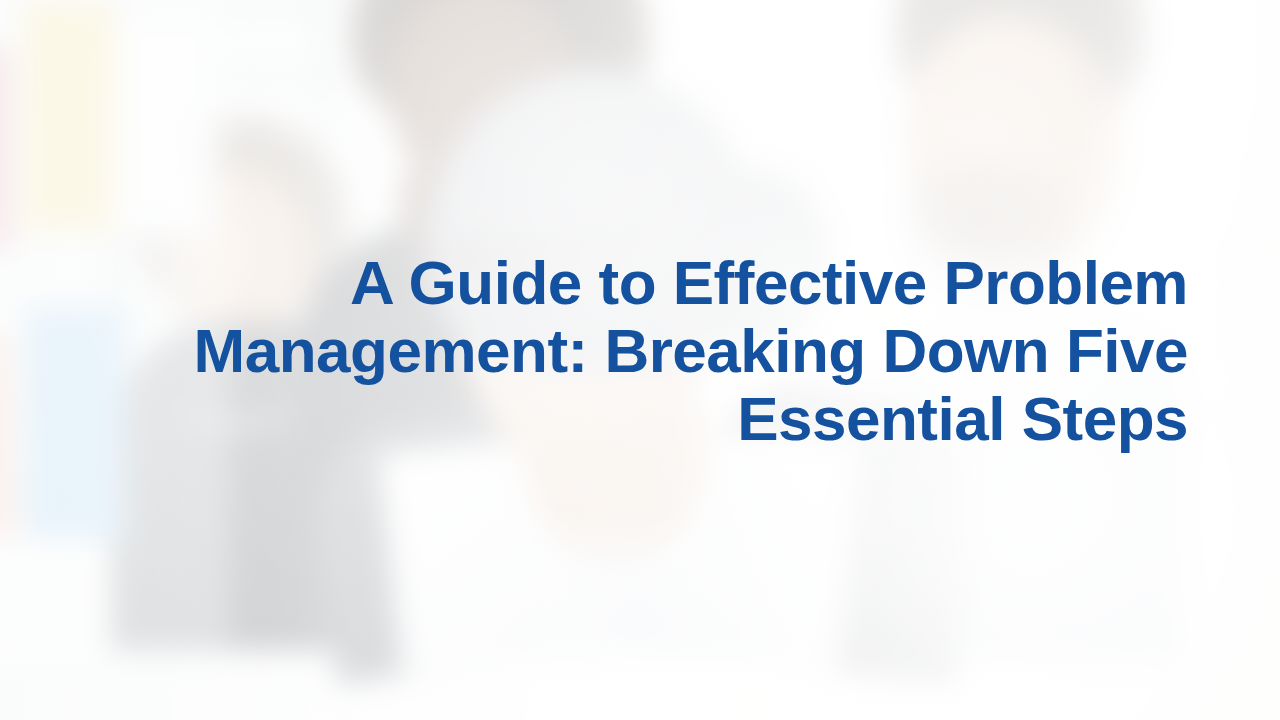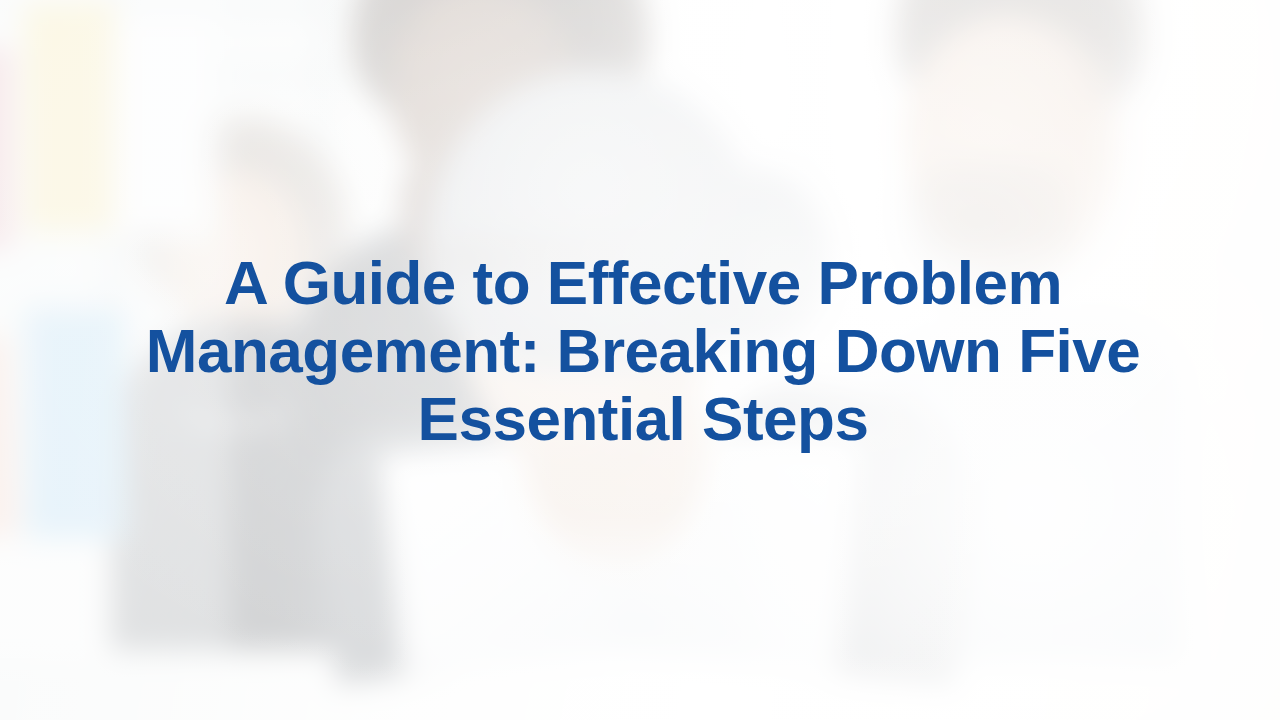--- a/index.html
+++ b/index.html
@@ -213,21 +213,21 @@
     background: radial-gradient(ellipse at 62% 38%, rgba(255,255,255,0.55) 0%, rgba(255,255,255,0.10) 55%, rgba(255,255,255,0) 80%);
     pointer-events: none;
   }
 
   
   .title-wrap {
     position: absolute;
     left: 6px;
     right: 0;
     top: 249px;
-    text-align: center;
+    text-align: right;
     padding: 0 92px;
     box-sizing: border-box;
   }
   .title {
     margin: 0;
     font-family: "Liberation Sans", "DejaVu Sans", sans-serif;
     font-weight: 700;
     font-size: 62px;
     line-height: 68px;
     letter-spacing: -0.5px;

